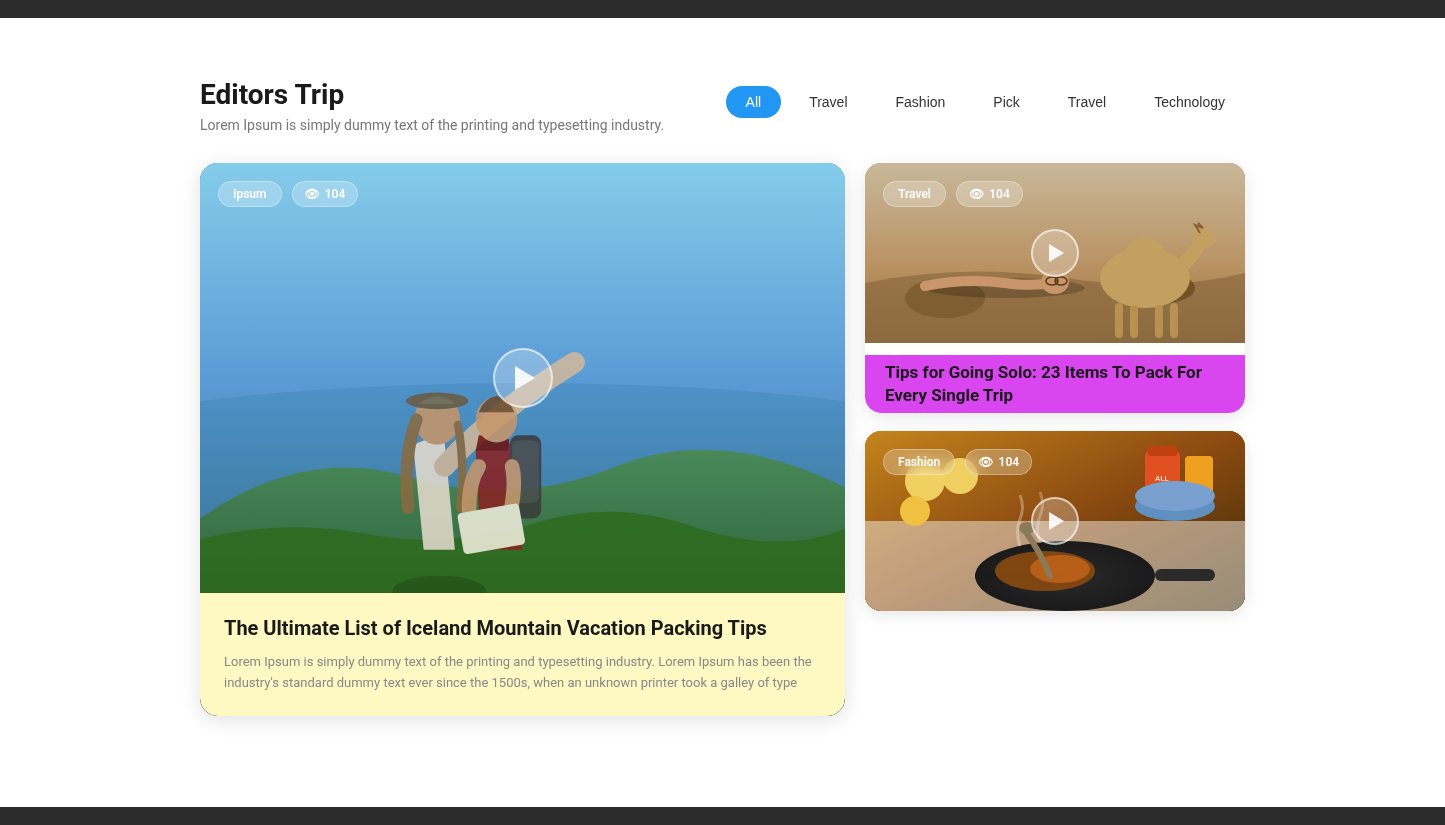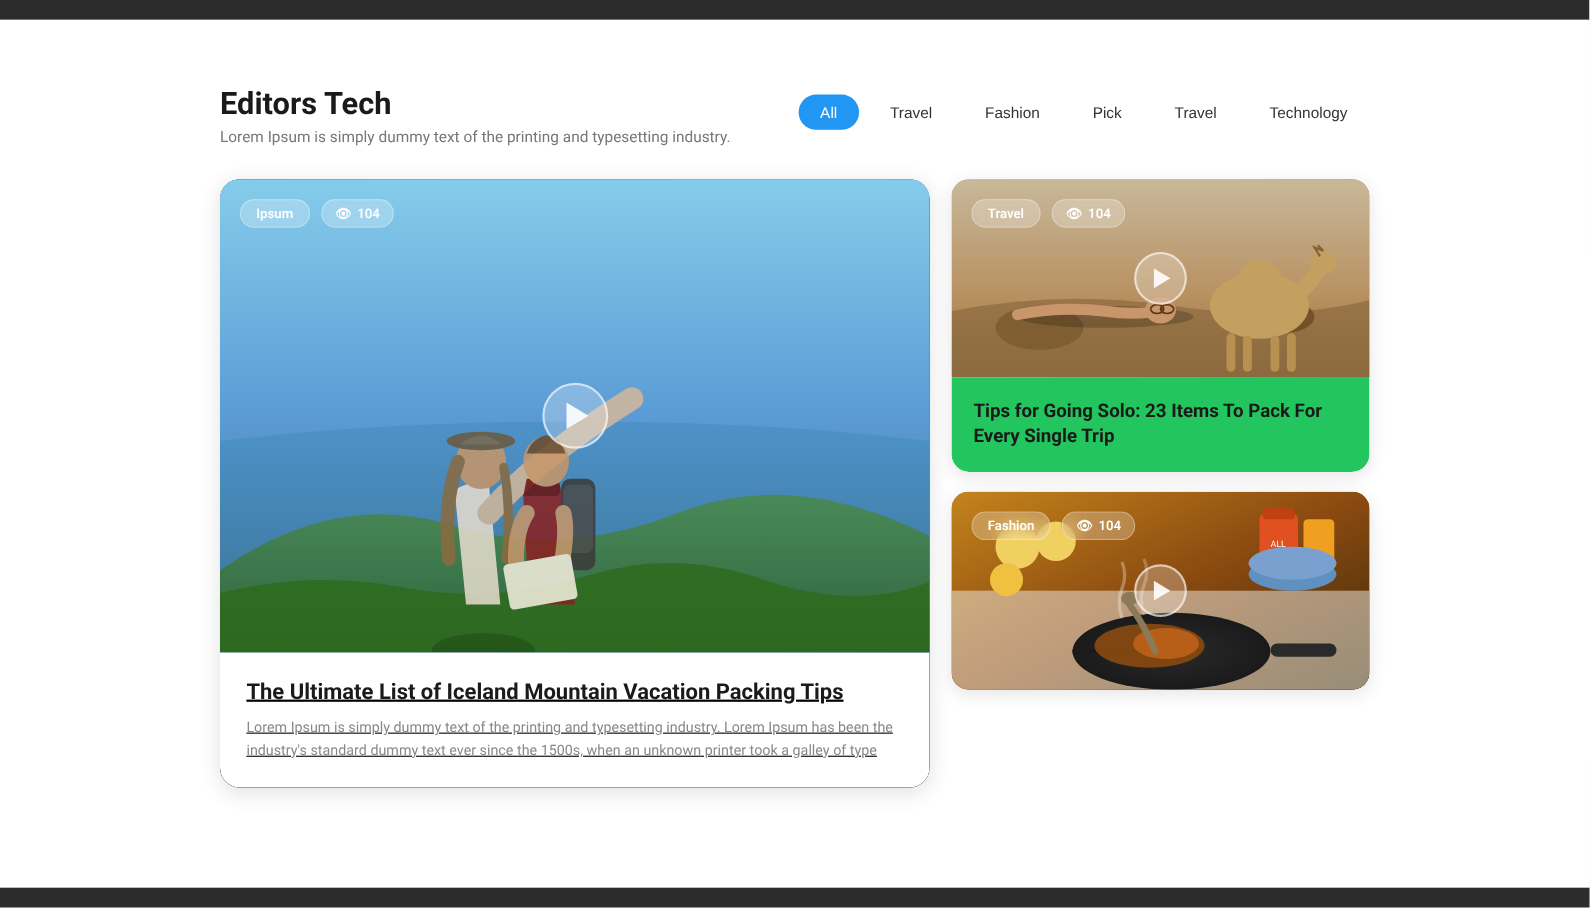--- a/index.html
+++ b/index.html
@@ -162,24 +162,23 @@
     }
     .play-triangle-sm {
       width: 0;
       height: 0;
       border-left: 15px solid rgba(255,255,255,0.9);
       border-top: 9px solid transparent;
       border-bottom: 9px solid transparent;
       margin-left: 3px;
     }
     .main-card-body {
-      background: #ffffff;
+      background: #fef9c3;
       padding: 22px 24px 22px 24px;
       border-radius: 0 0 18px 18px;
-      text-decoration: underline;
     }
     .main-card-title {
       font-size: 20px;
       font-weight: 700;
       color: #1a1a1a;
       margin-bottom: 10px;
       line-height: 1.35;
     }
     .main-card-desc {
       font-size: 13px;
@@ -221,23 +220,24 @@
     .small-card-image.food-bg::before {
       content: '';
       position: absolute;
       inset: 0;
       background: 
         radial-gradient(ellipse at 40% 60%, rgba(60,40,20,0.8) 0%, transparent 50%),
         radial-gradient(ellipse at 70% 30%, rgba(200,150,50,0.6) 0%, transparent 40%),
         linear-gradient(160deg, #c4841c 0%, #8b6914 40%, #5c4a0a 80%, #3a2a08 100%);
     }
     .small-card-body {
-      background: #22c55e;
-      padding: 20px 20px;
+      background: #d946ef;
+      padding: 6px 20px;
       border-radius: 0 0 16px 16px;
+      margin-top: 12px;
     }
     .small-card-title {
       font-size: 17px;
       font-weight: 700;
       color: #1a1a1a;
       line-height: 1.35;
     }
     .play-btn-sm {
       position: absolute;
       top: 50%;
@@ -257,21 +257,21 @@
   </style>
 </head>
 <body>
 
 <div class="top-bar"></div>
 
 <div class="page-wrapper">
 
   <div class="header-section">
     <div class="header-left">
-      <h1 class="page-title">Editors Tech</h1>
+      <h1 class="page-title">Editors Trip</h1>
       <p class="page-subtitle">Lorem Ipsum is simply dummy text of the printing and typesetting industry.</p>
     </div>
 
     <div class="filter-tabs">
       <button class="tab-btn active">All</button>
       <button class="tab-btn">Travel</button>
       <button class="tab-btn">Fashion</button>
       <button class="tab-btn">Pick</button>
       <button class="tab-btn">Travel</button>
       <button class="tab-btn">Technology</button>

